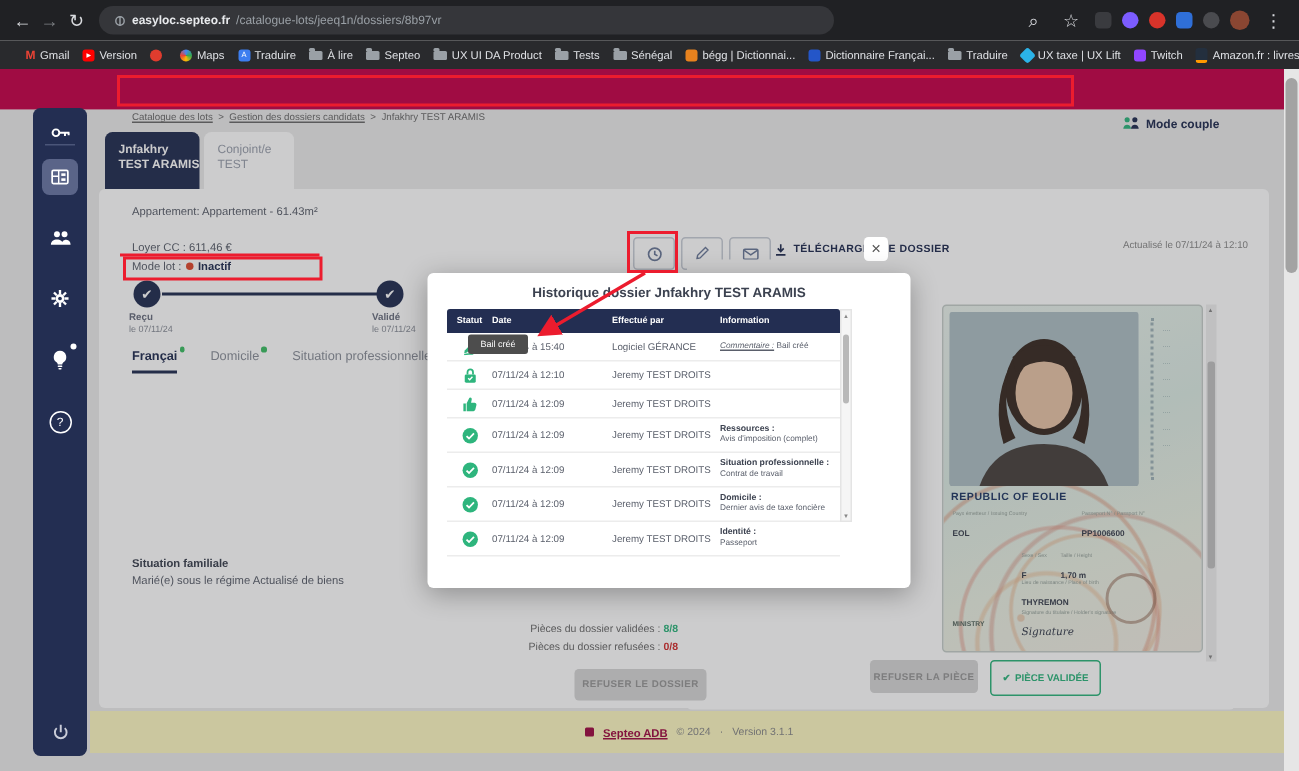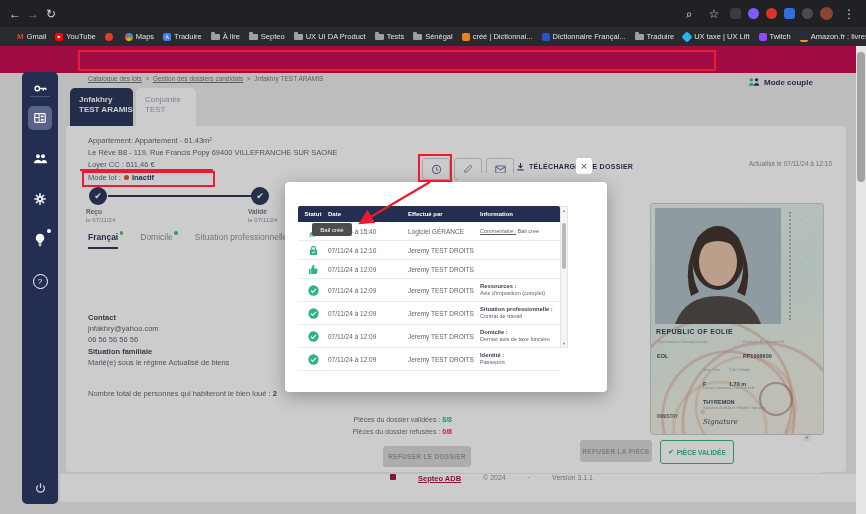--- a/index.html
+++ b/index.html
@@ -66,27 +66,27 @@
   .sect{font-size:7.5px;color:#5a5f6b;line-height:11px;}
   .sect b{color:#3c4250;font-size:7.5px;}
   .secthead{font-weight:bold;color:#3c4250;}
   .updated{left:642px;top:160px;width:190px;text-align:right;font-size:6.5px;color:#8a8a8a;}
   .rpanel{left:458px;top:173px;width:365px;height:300px;background:#fff;border-radius:3px;}
   .pieces{position:absolute;right:414px;text-align:right;font-size:7px;color:#6b6b6b;}
   .btn-gray{position:absolute;background:#d6d6d6;color:#989898;font-size:6.5px;font-weight:bold;
             border-radius:3px;display:flex;align-items:center;justify-content:center;letter-spacing:.3px;cursor:pointer;}
   .btn-green{position:absolute;background:#fff;border:1px solid #2eb57d;color:#2eb57d;font-size:6.5px;
              font-weight:bold;border-radius:3px;display:flex;align-items:center;justify-content:center;gap:3px;cursor:pointer;}
-  .footer{left:60px;top:474px;width:796px;height:28px;background:#ffffff;display:flex;align-items:flex-start;
-          padding-left:330px;box-sizing:border-box;gap:22px;font-size:7px;color:#8a8a8a;}
+  .footer{left:60px;top:474px;width:796px;height:28px;background:#fef9c3;display:flex;align-items:center;
+          padding-left:330px;box-sizing:border-box;gap:6px;font-size:7px;color:#8a8a8a;}
   .brand{color:#a00c43;font-weight:bold;font-size:7.5px;text-decoration:underline;cursor:pointer;}
   .brandmark{width:6px;height:6px;background:#a00c43;border-radius:1px;}
   
   .passport{left:628px;top:203px;width:172px;height:230px;border-radius:3px;overflow:hidden;border:1px solid #c5cec9;
-            background:linear-gradient(160deg,#eaf2ec 0%,#dcebe4 40%,#e9efe3 70%,#f0ece2 100%);margin-left:22px;}
+            background:linear-gradient(160deg,#eaf2ec 0%,#dcebe4 40%,#e9efe3 70%,#f0ece2 100%);}
   .photo{position:absolute;left:4px;top:4px;width:126px;height:116px;background:linear-gradient(#b9c8cc,#93a6ad);
          border-radius:2px;overflow:hidden;}
   .perf{position:absolute;left:138px;top:8px;width:0;height:108px;border-left:2px dotted #9fb3b8;}
   .pp-num{position:absolute;left:146px;top:10px;font-size:4px;color:#8aa0a6;line-height:11px;}
   .ppl{font-size:3.5px;color:#97a39c;display:block;}
   .ppv{font-size:5.5px;color:#3c4250;font-weight:bold;}
   .guilloche{position:absolute;left:0;top:120px;width:172px;height:110px;opacity:.55;
     background:radial-gradient(circle at 30% 80%, rgba(224,120,60,.5) 0 2px, transparent 3px),
                radial-gradient(circle at 35% 70%, transparent 58%, rgba(216,100,60,.55) 59% 60%, transparent 61%),
                radial-gradient(circle at 45% 85%, transparent 48%, rgba(220,90,70,.5) 49% 50%, transparent 51%),
@@ -130,20 +130,28 @@
 </style>
 </head>
 <body>
 
 <div class="screen">
 
   <div class="abs chrome">
     <span class="navbtn" style="margin-left:6px">←</span>
     <span class="navbtn dim">→</span>
     <span class="navbtn">↻</span>
+    <div class="urlpill">
+      <svg width="8" height="8" viewBox="0 0 10 10">
+          <circle cx="5" cy="5" r="3.5" fill="none" stroke="#9aa0a6" stroke-width="1.2"></circle>
+          <path d="M5 1v8" stroke="#9aa0a6" stroke-width="1.2"></path>
+        </svg>
+      <span style="font-weight:bold">easyloc.septeo.fr</span>
+        <span class="urlpath">/catalogue-lots/jeeq1n/dossiers/8b97vr</span>
+    </div>
     <div class="chromeicons">
       <span class="navbtn">⌕</span>
       <span class="navbtn">☆</span>
       <span class="cicon" style="background:#3a3b3f"></span>
       <span class="cicon" style="background:#7c5cff;border-radius:50%"></span>
       <span class="cicon" style="background:#d8332a;border-radius:50%"></span>
       <span class="cicon" style="background:#2f6fd8"></span>
       <span class="cicon" style="background:#4a4b4f;border-radius:50%"></span>
       <span class="avatar"></span>
       <span class="navbtn">⋮</span>
@@ -161,21 +169,21 @@
         <circle cx="2" cy="10" r="1.2"></circle>
         <circle cx="6" cy="10" r="1.2"></circle>
         <circle cx="10" cy="10" r="1.2"></circle>
       </svg>
     <span class="bm">
         <b style="color:#ea4335;font-size:8px">M</b>
         <span>Gmail</span>
       </span>
     <span class="bm">
         <span class="dot" style="background:#f00;display:flex;align-items:center;justify-content:center;color:#fff;font-size:4px">▶</span>
-        <span>YouTube</span>
+        <span>Version</span>
       </span>
     <span class="bm">
         <span class="dot" style="background:#e03c2e;border-radius:50%"></span>
         <span></span>
       </span>
     <span class="bm">
         <span class="dot" style="background:conic-gradient(#4285f4,#34a853,#fbbc04,#ea4335,#4285f4);border-radius:50%"></span>
         <span>Maps</span>
       </span>
     <span class="bm">
@@ -197,21 +205,21 @@
     <span class="bm">
         <span class="folder"></span>
         <span>Tests</span>
       </span>
     <span class="bm">
         <span class="folder"></span>
         <span>Sénégal</span>
       </span>
     <span class="bm">
         <span class="dot" style="background:#e8821e"></span>
-        <span>créé | Dictionnai...</span>
+        <span>bégg | Dictionnai...</span>
       </span>
     <span class="bm">
         <span class="dot" style="background:#2456c8"></span>
         <span>Dictionnaire Françai...</span>
       </span>
     <span class="bm">
         <span class="folder"></span>
         <span>Traduire</span>
       </span>
     <span class="bm">
@@ -251,21 +259,20 @@
         <path d="M7 10c0-2 1.4-3.2 3-3.2s3 1.2 3 3.2z" fill="#232e52"></path>
     </svg>
     <span>Mode couple</span>
   </div>
 
   <div class="abs tab1">Jnfakhry TEST ARAMIS</div>
   <div class="abs tab2">Conjoint/e TEST</div>
   <div class="abs card"></div>
 
   <div class="abs ptxt" style="left:88px;top:136px">Appartement: Appartement - 61.43m²</div>
-  <div class="abs ptxt" style="left:88px;top:148px">Le Rêve B8 - 119, Rue Francis Popy 69400 VILLEFRANCHE SUR SAONE</div>
   <div class="abs ptxt" style="left:88px;top:160px">Loyer CC : 611,46 €</div>
   <div class="abs etat" style="left:88px;top:173px">
     <span>Mode lot :</span>
     <span class="etatdot"></span>
     <b style="color:#232e52">Inactif</b>
   </div>
 
   <div class="smallbtn" style="left:422px;top:158px">
     <svg width="11" height="11" viewBox="0 0 12 12">
         <circle cx="6" cy="6" r="4.5" fill="none" stroke="#6b7a99" stroke-width="1.2"></circle>
@@ -300,32 +307,23 @@
   <div class="steplab" style="left:248px;top:208px">
     <b>Validé</b><br><span>le 07/11/24</span>
   </div>
 
   <div class="abs itabs">
     <span class="itab active"><span>Françai</span><span class="gdot"></span></span>
     <span class="itab"><span>Domicile</span><span class="gdot"></span></span>
     <span class="itab"><span>Situation professionnelle</span><span class="gdot"></span></span>
   </div>
 
-  <div class="abs sect" style="left:88px;top:312px">
-    <span class="secthead">Contact</span><br>
-    <span>jnfakhry@yahoo.com</span><br>
-    <span>06 56 56 56 56</span>
-  </div>
-  <div class="abs sect" style="left:88px;top:346px">
+  <div class="abs sect" style="left:88px;top:370px">
     <span class="secthead">Situation familiale</span><br>
     <span>Marié(e) sous le régime Actualisé de biens</span>
-  </div>
-  <div class="abs sect" style="left:88px;top:388px">
-    <span>Nombre total de personnes qui habiteront le bien loué :</span>
-    <b>2</b>
   </div>
 
   <div class="abs updated">Actualisé le 07/11/24 à 12:10</div>
   <div class="abs rpanel">
     <div class="pscroll">
       <span class="sarrow" style="top:1px">▲</span>
       <div class="psthumb"></div>
       <span class="sarrow" style="bottom:1px">▼</span>
     </div>
   </div>
@@ -441,20 +439,21 @@
     <div class="sicon" style="top:404px">
       <svg width="13" height="13" viewBox="0 0 16 16">
           <path d="M8 1.5v6" stroke="#c9ccd8" stroke-width="1.6"></path>
           <path d="M4.7 4.2a4.8 4.8 0 106.6 0" stroke="#c9ccd8" stroke-width="1.6" fill="none"></path>
         </svg>
     </div>
   </aside>
 
   <div class="abs mclose">×</div>
   <div class="abs modal">
+    <div class="mtitle">Historique dossier Jnfakhry TEST ARAMIS</div>
     <div class="mtable">
       <div class="mhead">
         <span class="c-st">Statut</span>
         <span class="c-dt">Date</span>
         <span class="c-by">Effectué par</span>
         <span class="c-in" style="font-size:6px">Information</span>
       </div>
       <div class="mrow" style="height:18px">
         <span class="c-st">
             <svg width="11" height="11" viewBox="0 0 12 12">

